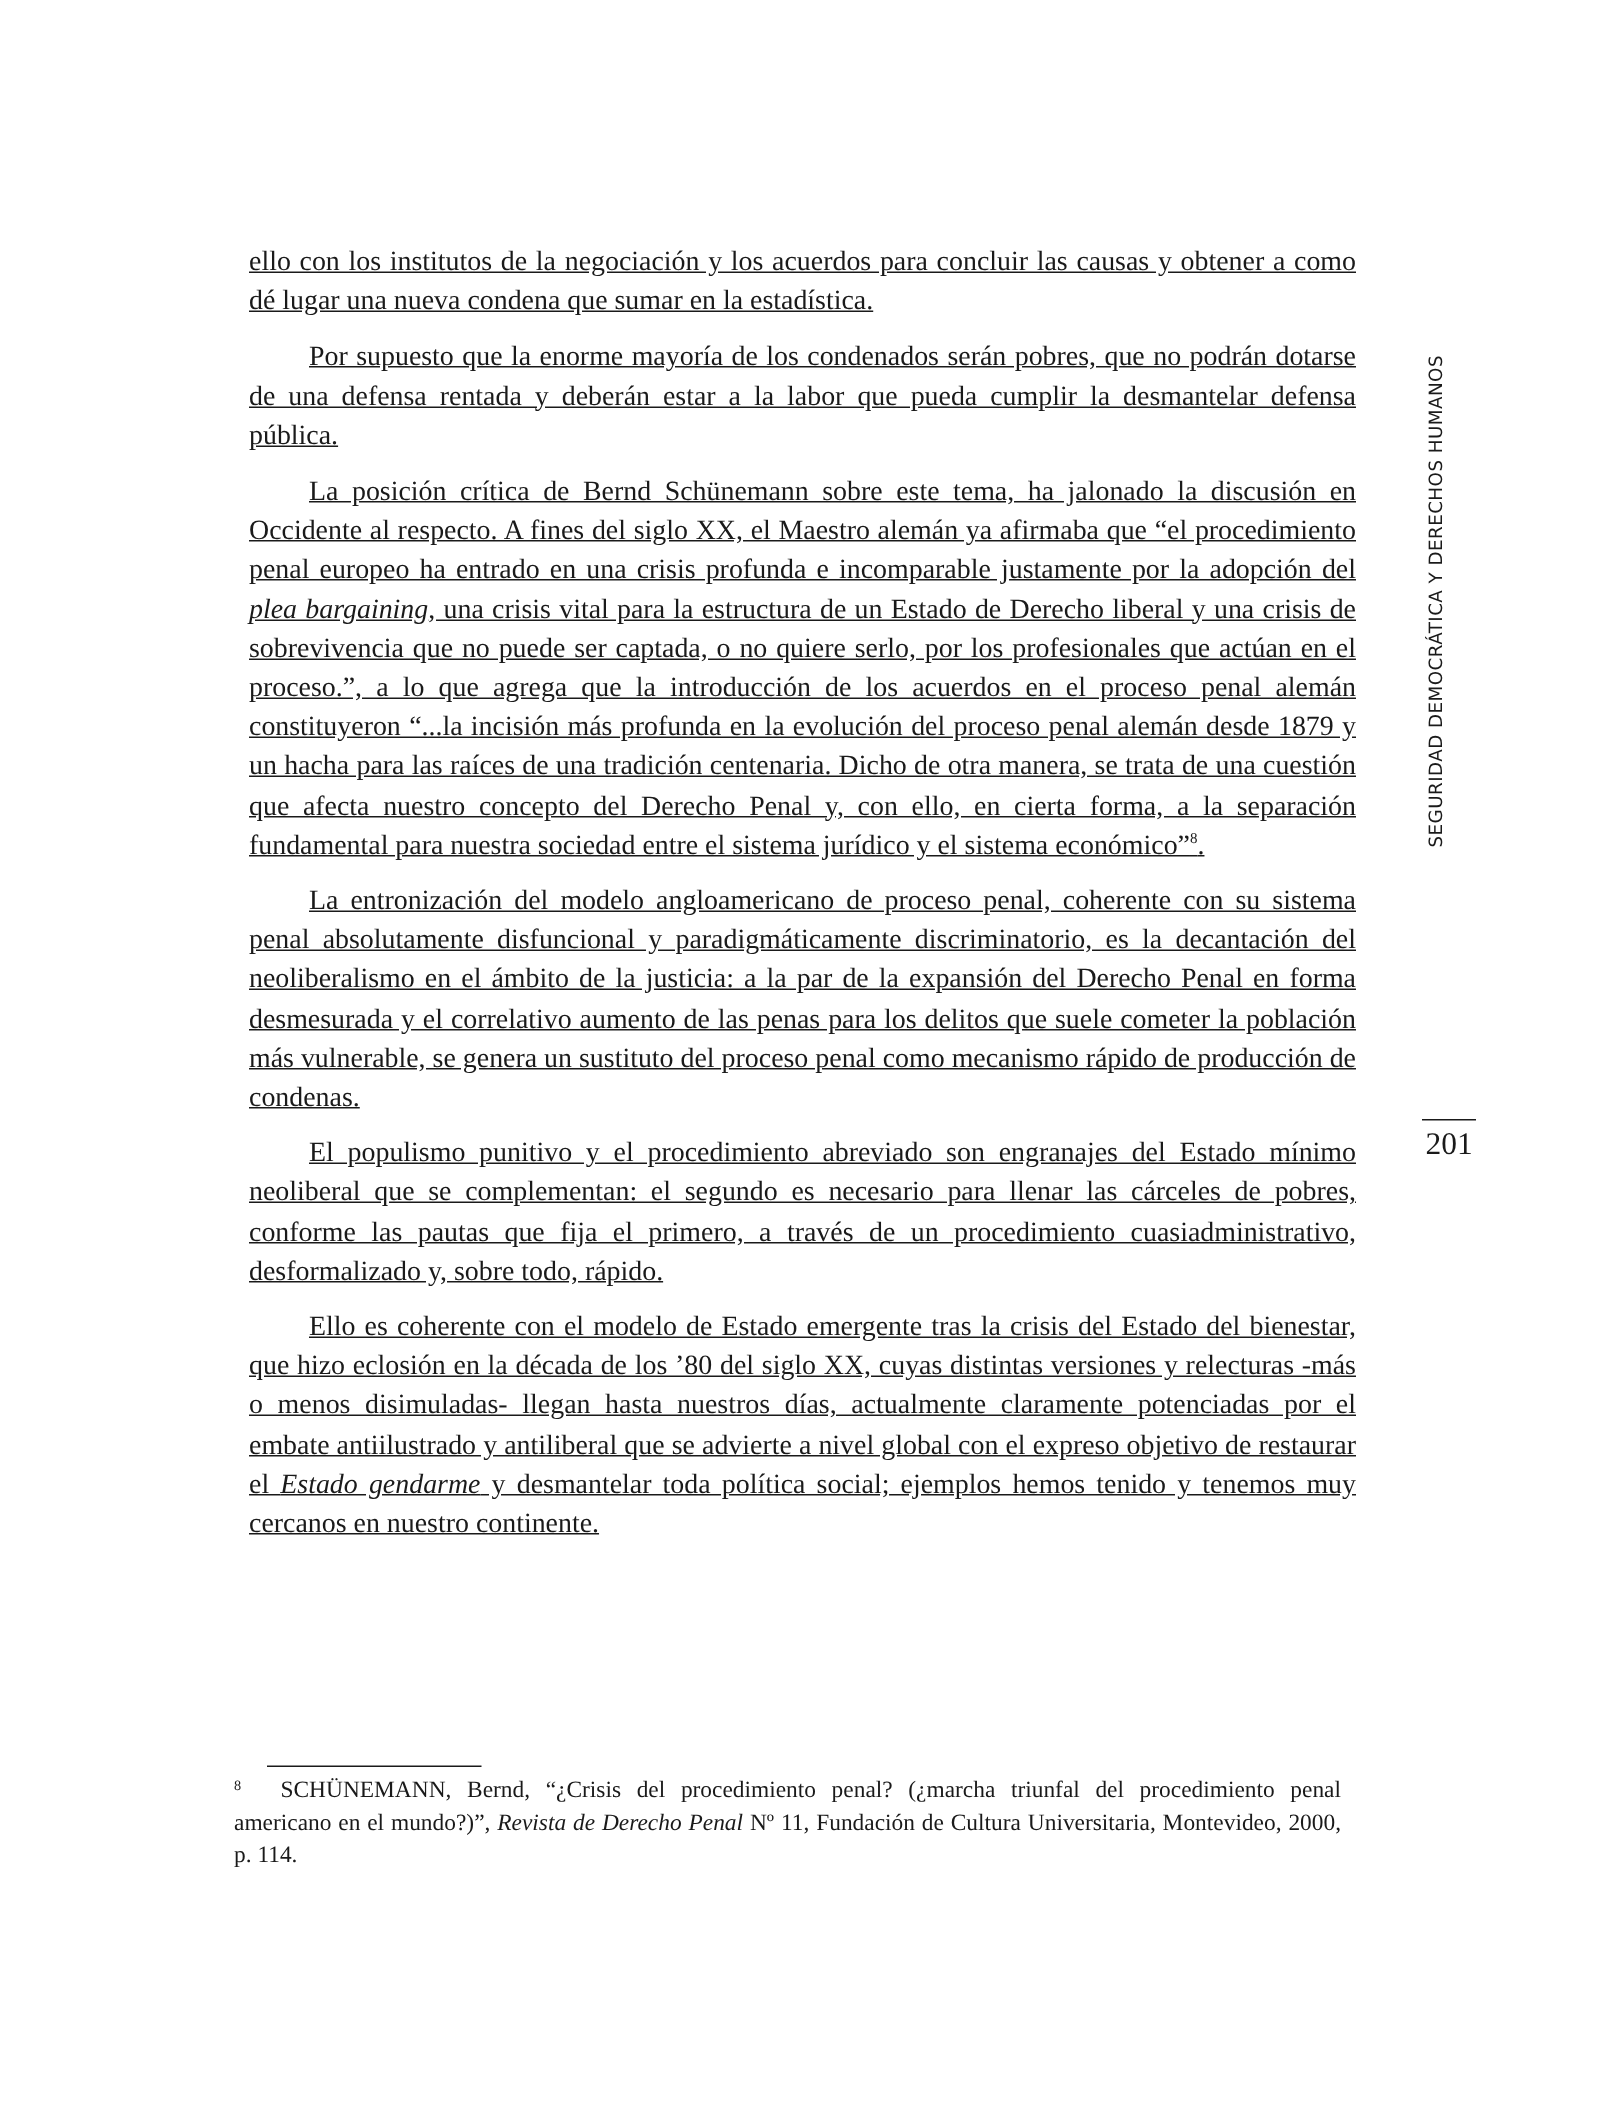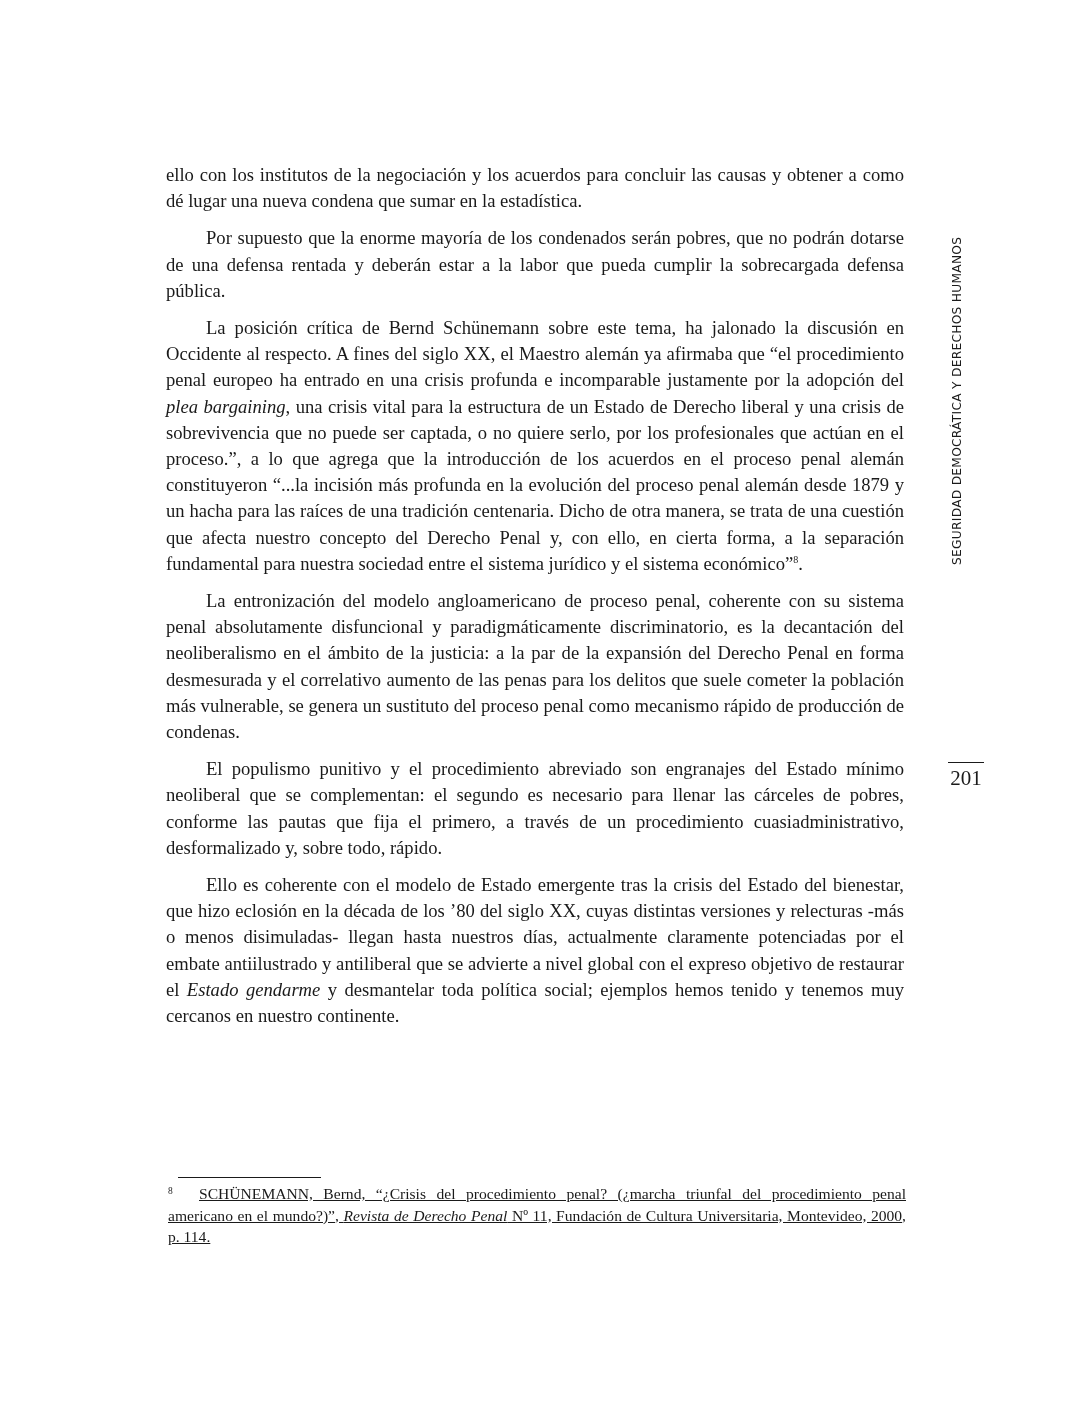--- a/index.html
+++ b/index.html
@@ -15,20 +15,21 @@
       color: #1a1a1a;
       font-family: "Liberation Serif", "DejaVu Serif", serif;
     }
     .page-body {
       position: absolute;
       left: 166px;
       top: 162px;
       width: 738px;
       font-size: 18.6px;
       line-height: 26.2px;
+      text-decoration: underline;
     }
     .page-body p {
       margin: 0 0 11px 0;
       text-align: justify;
       text-align-last: left;
       hyphens: manual;
     }
     .page-body p.indent {
       text-indent: 40px;
     }
@@ -59,38 +60,36 @@
     .page-number {
       position: absolute;
       left: 948px;
       top: 746px;
       width: 36px;
       border-top: 1.5px solid #1a1a1a;
       padding-top: 3px;
       text-align: center;
       font-size: 21px;
       line-height: 24px;
-      margin-top: 16px;
     }
     .footnote-rule {
       position: absolute;
       left: 178px;
       top: 1177px;
       width: 143px;
       height: 0;
       border-top: 1.2px solid #1a1a1a;
     }
     .footnotes {
       position: absolute;
-      left: 168px;
+      left: 156px;
       top: 1183px;
       width: 738px;
       font-size: 15.6px;
       line-height: 21.5px;
-      text-decoration: underline;
     }
     .footnote {
       margin: 0;
       text-align: justify;
       text-align-last: left;
     }
     .footnote .fn-num {
       font-size: 9.5px;
       vertical-align: 5px;
       line-height: 0;
@@ -98,21 +97,21 @@
       width: 31px;
     }
     em { font-style: italic; }
   </style>
 </head>
 <body>
 
 <main class="page-body">
   <p>ello con los institutos de la negociación y los acuerdos para concluir las causas y obtener a como dé lugar una nueva condena que sumar en la estadística.</p>
 
-  <p class="indent">Por supuesto que la enorme mayoría de los condenados serán pobres, que no podrán dotarse de una defensa rentada y deberán estar a la labor que pueda cumplir la sobrecargada defensa pública.</p>
+  <p class="indent">Por supuesto que la enorme mayoría de los condenados serán pobres, que no podrán dotarse de una defensa rentada y deberán estar a la labor que pueda cumplir la desmantelar defensa pública.</p>
 
   <p class="indent"><span>La posición crítica de Bernd Schünemann sobre este tema, ha jalonado la discusión en Occidente al respecto. A fines del siglo XX, el Maestro alemán ya afirmaba que “el proce­dimiento penal europeo ha entrado en una crisis profunda e incomparable justamente por la adopción del </span><em>plea bargaining</em><span>, una crisis vital para la estructura de un Estado de Derecho liberal y una crisis de sobrevivencia que no puede ser captada, o no quiere serlo, por los profesionales que actúan en el proceso.”, a lo que agrega que la introducción de los acuerdos en el proceso penal alemán constituyeron “...la incisión más profunda en la evolución del proceso penal alemán desde 1879 y un hacha para las raíces de una tradición centenaria. Dicho de otra manera, se trata de una cuestión que afecta nuestro concepto del Derecho Penal y, con ello, en cierta forma, a la separación fundamental para nuestra sociedad entre el sistema jurídico y el sistema económico”</span><sup class="fn-ref">8</sup><span>.</span></p>
 
   <p class="indent">La entronización del modelo angloamericano de proceso penal, coherente con su sis­tema penal absolutamente disfuncional y paradigmáticamente discriminatorio, es la decan­tación del neoliberalismo en el ámbito de la justicia: a la par de la expansión del Derecho Penal en forma desmesurada y el correlativo aumento de las penas para los delitos que suele cometer la población más vulnerable, se genera un sustituto del proceso penal como meca­nismo rápido de producción de condenas.</p>
 
 
   <p class="indent">El populismo punitivo y el procedimiento abreviado son engranajes del Estado mí­nimo neoliberal que se complementan: el segundo es necesario para llenar las cárceles de pobres, conforme las pautas que fija el primero, a través de un procedimiento cuasiadminis­trativo, desformalizado y, sobre todo, rápido.</p>
 
   <p class="indent"><span>Ello es coherente con el modelo de Estado emergente tras la crisis del Estado del bien­estar, que hizo eclosión en la década de los ’80 del siglo XX, cuyas distintas versiones y relecturas -más o menos disimuladas- llegan hasta nuestros días, actualmente claramente potenciadas por el embate antiilustrado y antiliberal que se advierte a nivel global con el ex­preso objetivo de restaurar el </span><em>Estado gendarme</em><span> y desmantelar toda política social; ejemplos hemos tenido y tenemos muy cercanos en nuestro continente.</span></p>
 </main>

